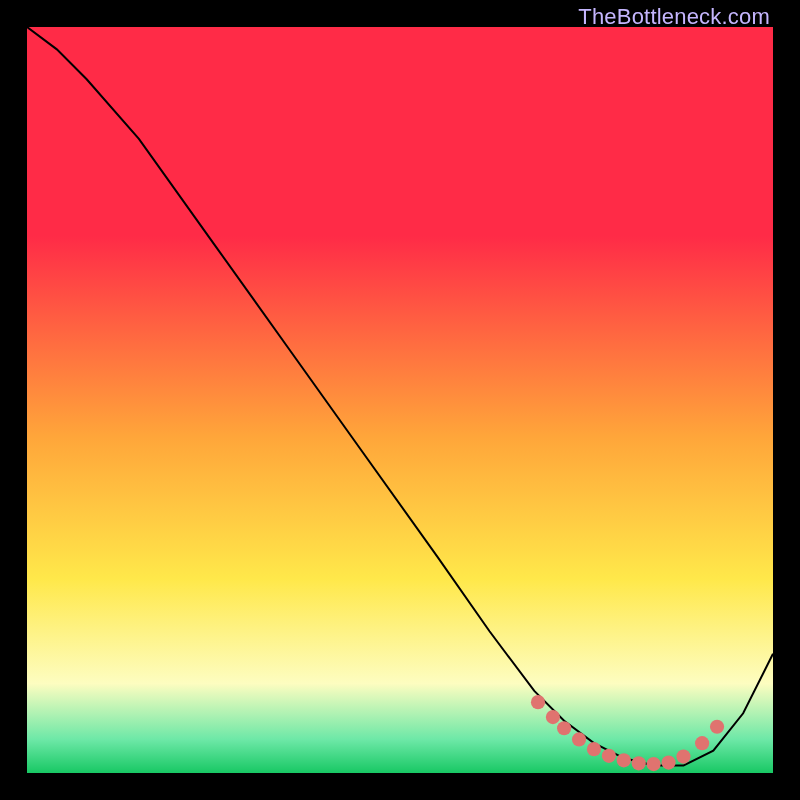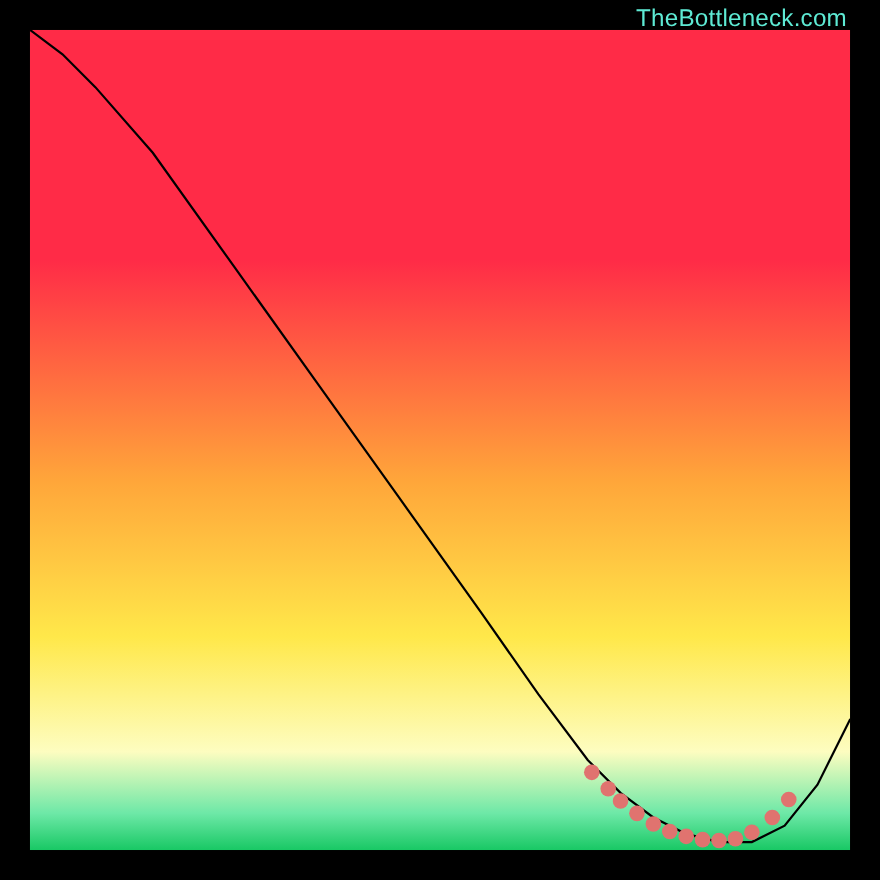--- a/index.html
+++ b/index.html
@@ -33,21 +33,21 @@
     top: 0;
     width: 100%;
     height: 100%;
   }
   .attribution {
     position: absolute;
     top: 4px;
     right: 30px;
     font-size: 22px;
     font-weight: 500;
-    color: #5eead4;
+    color: #c4b5fd;
     letter-spacing: 0.2px;
   }
   svg.curve {
     position: absolute;
     left: 0;
     top: 0;
     width: 100%;
     height: 100%;
   }
 </style>

